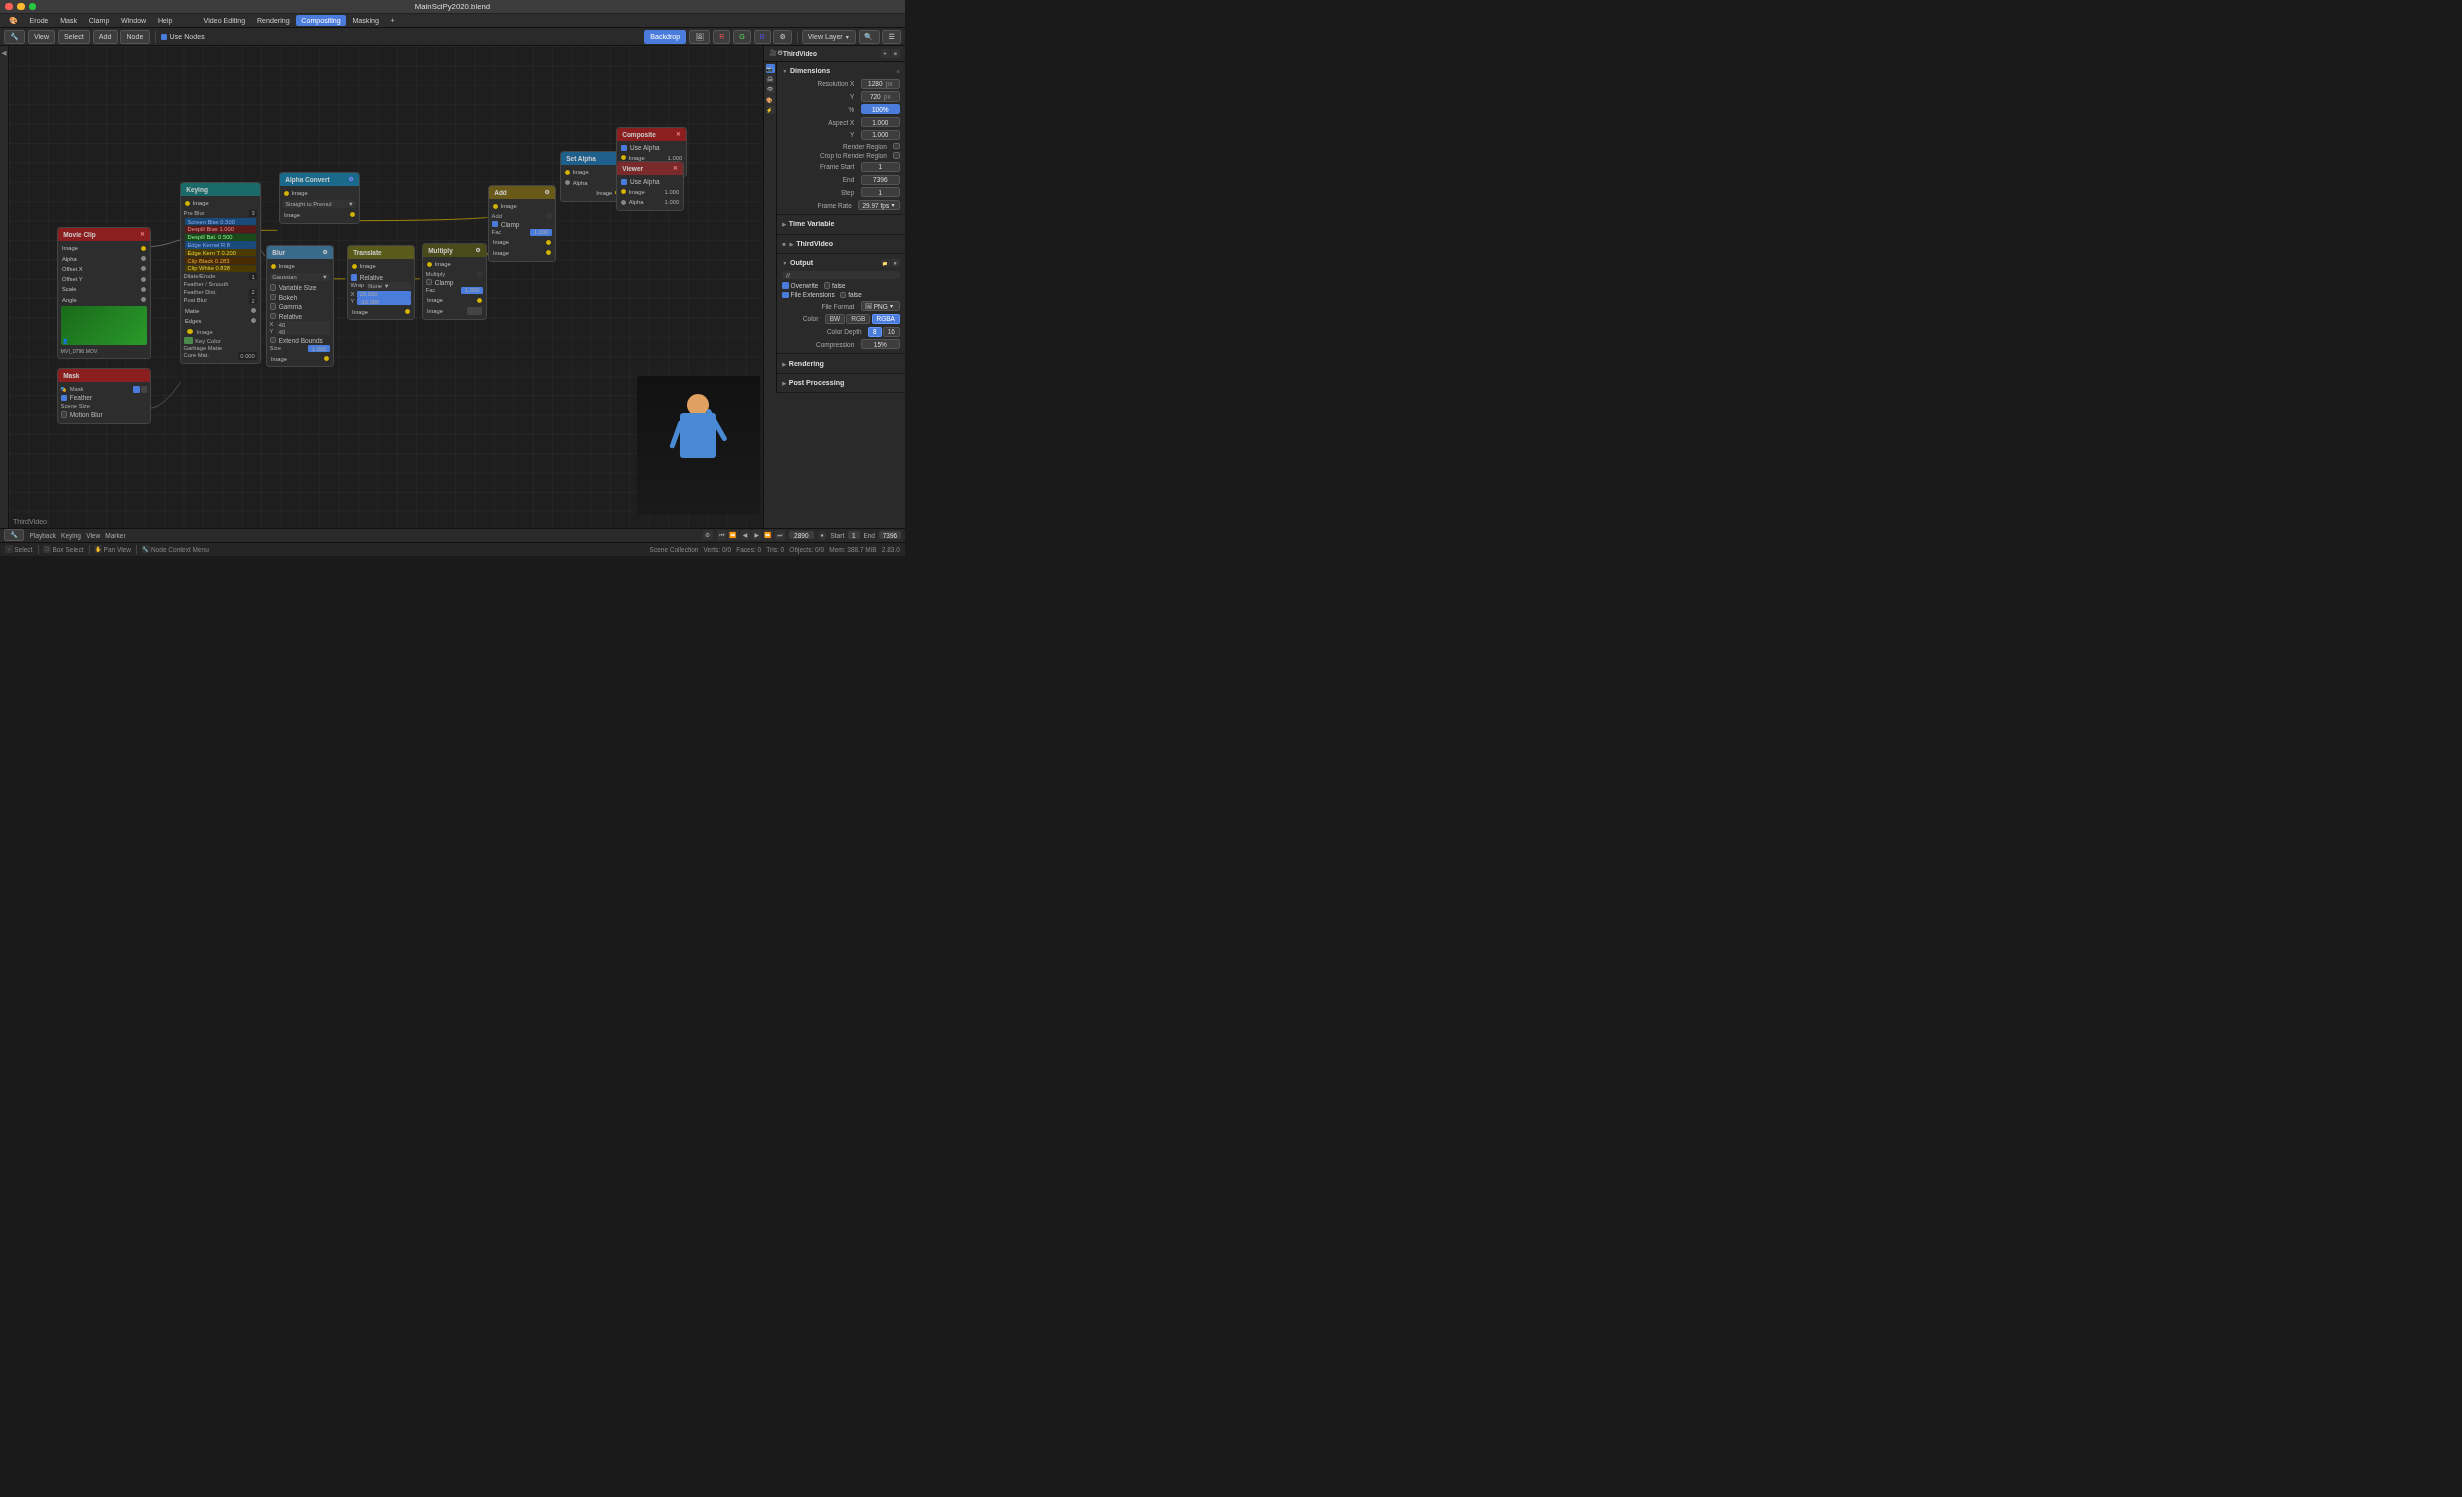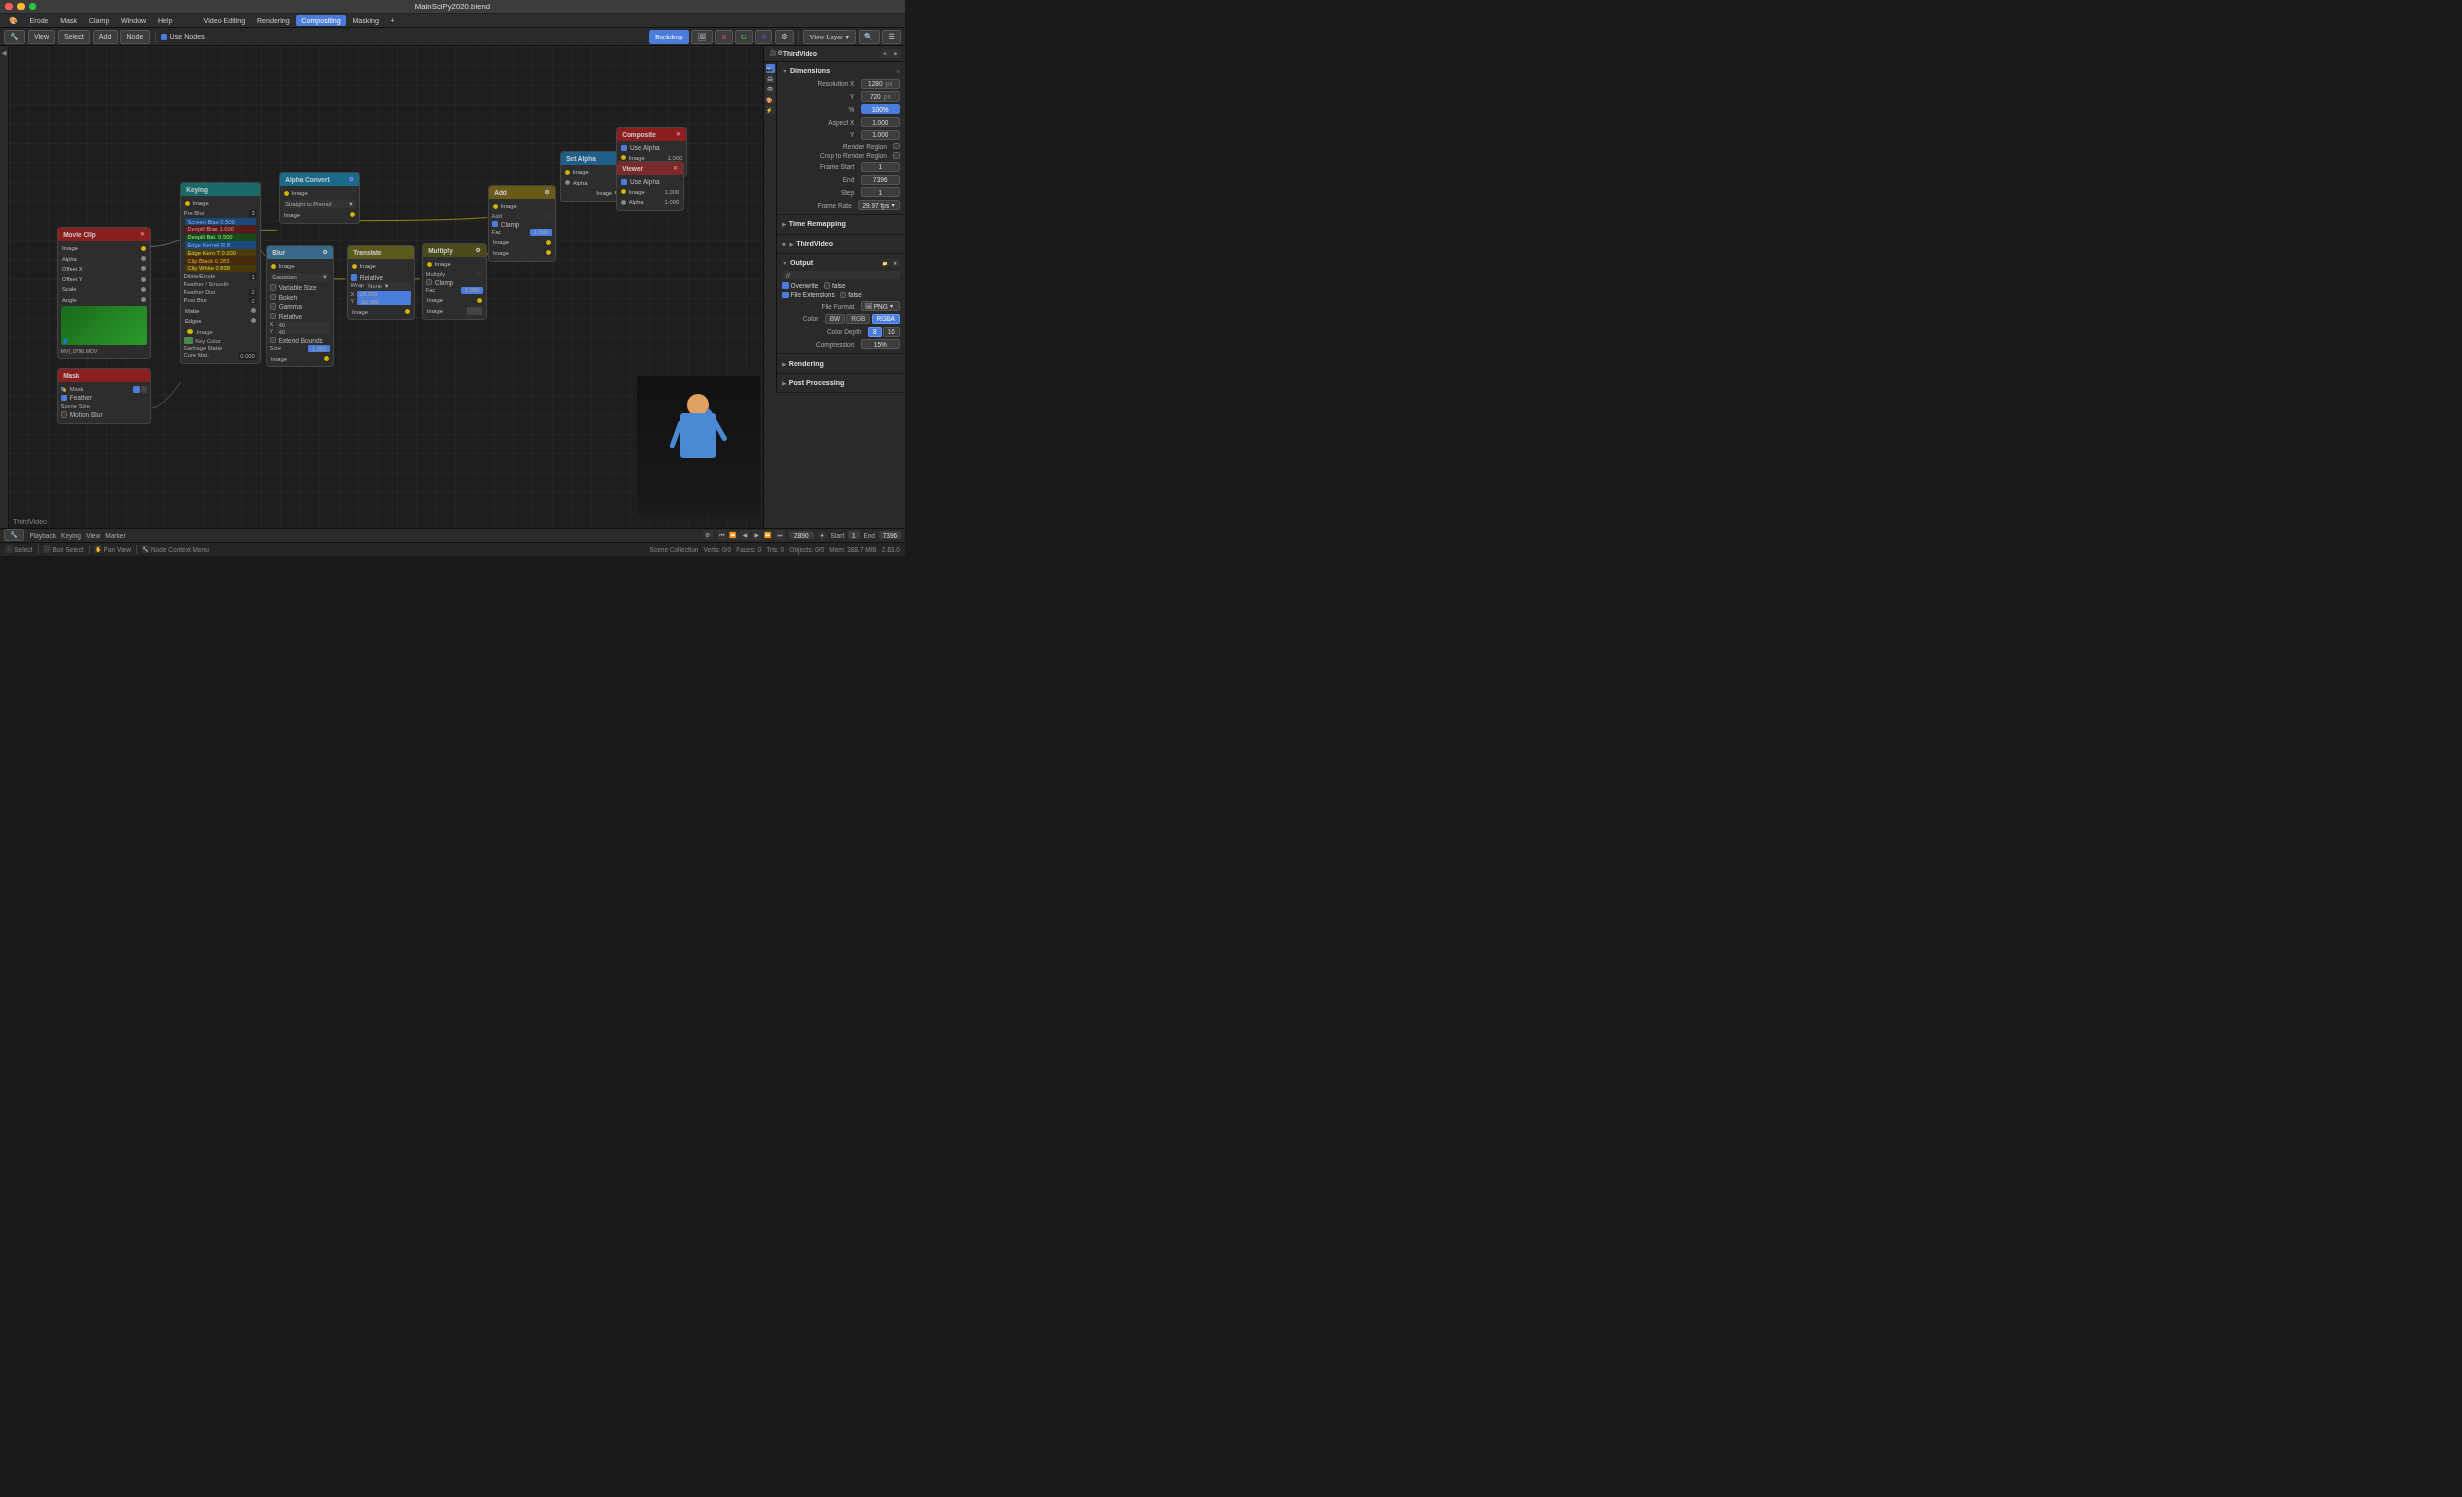--- a/index.html
+++ b/index.html
@@ -271,21 +271,20 @@
       height: 100%;
       pointer-events: none;
     }
 
     
     .toolbar-right {
       margin-left: auto;
       display: flex;
       align-items: center;
       gap: 2.6px;
-      font-family: Liberation Serif, serif;
     }
 
     .color-btn {
       padding: 0.6px 3.9px;
       border-radius: 1.3px;
       border: 0.6px solid #555;
       background: #3d3d3d;
       color: #ccc;
       font-size: 6.5px;
       cursor: pointer;
@@ -889,21 +888,21 @@
             <div class="rp-value" style="display:flex;align-items:center;gap:1.3px;">
               <span>29.97 fps</span>
               <span style="font-size:5.2px;">▼</span>
             </div>
           </div>
         </div>
 
         <div class="rp-section">
           <div class="rp-section-header">
             <span class="icon-chevron-right"></span>
-            <span>Time Remapping</span>
+            <span>Time Variable</span>
           </div>
         </div>
 
         <div class="rp-section">
           <div class="rp-section-header">
             <span style="font-size:5.8px;color:#888;margin-right:1.3px;">■</span>
             <span class="icon-chevron-right"></span>
             <span>ThirdVideo</span>
           </div>
         </div>

